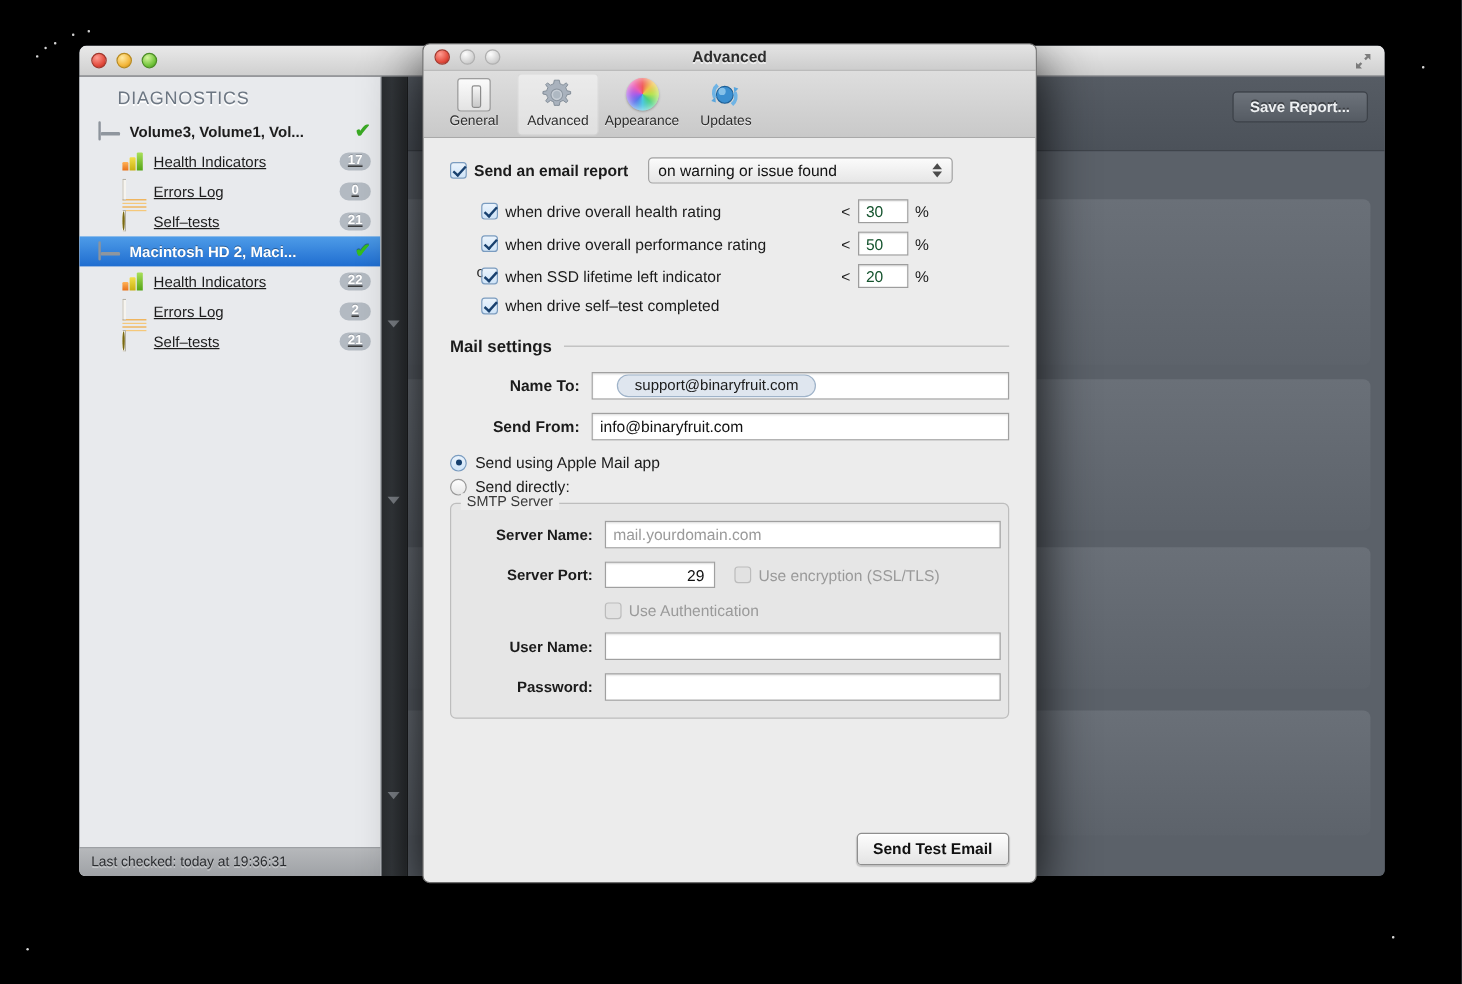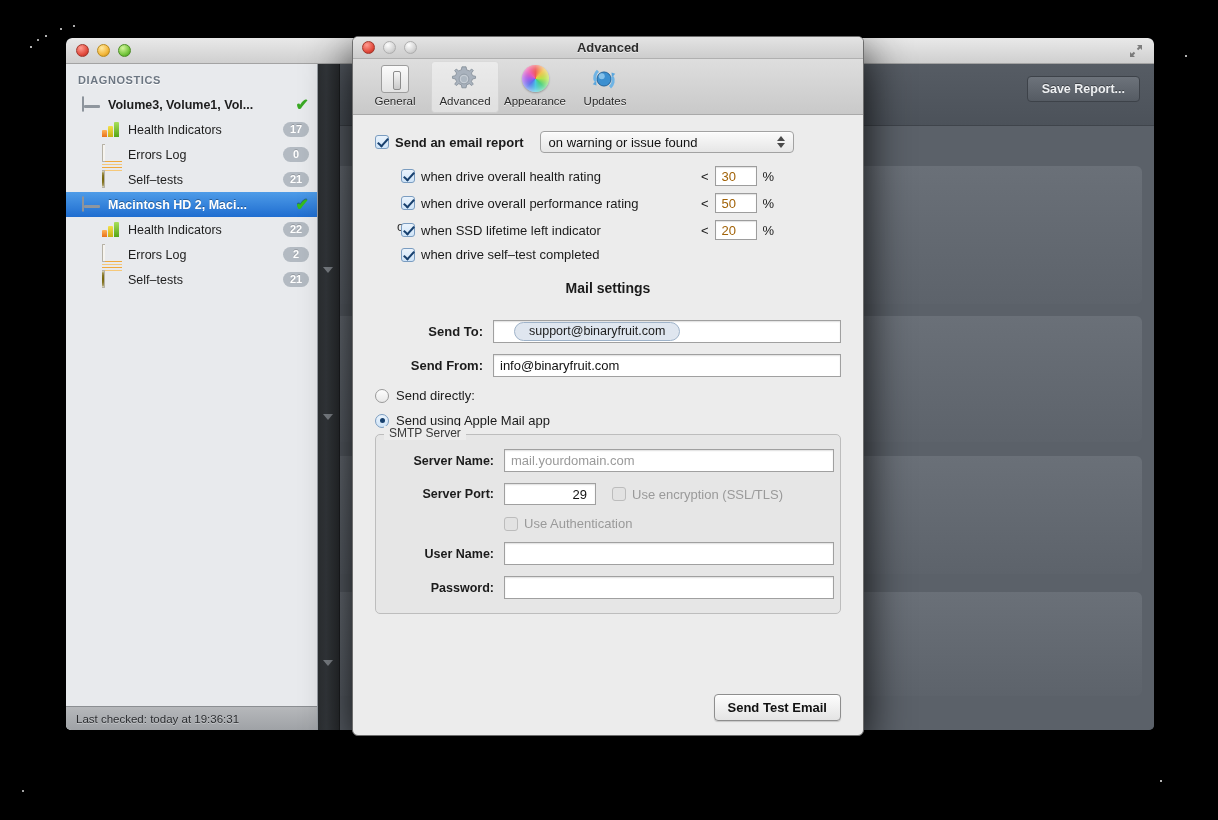--- a/index.html
+++ b/index.html
@@ -44,32 +44,33 @@
 
   
   .sidebar {
     width: 252px;
     background: #e8eaed;
     border-right: 1px solid #9aa0a6;
     display: flex; flex-direction: column;
     position: relative;
   }
   .sb-header {
-    font-size: 11px; font-weight: bold; letter-spacing: .6px;
+    font-size: 15px; font-weight: normal; letter-spacing: .6px;
     color: #6c7682; padding: 10px 0 6px 12px;
     text-shadow: 0 1px 0 #fff;
+    margin-left: 20px;
   }
   .sb-list { flex: 1; overflow: hidden; }
   .sb-row {
     display: flex; align-items: center;
     height: 25px; padding-right: 8px;
     font-size: 12.5px; color: #1d1d1d;
   }
   .sb-row.drive { padding-left: 16px; font-weight: bold; justify-content: flex-end; }
-  .sb-row.child { padding-left: 36px; }
+  .sb-row.child { padding-left: 36px; text-decoration: underline; }
   .sb-row.selected {
     background: linear-gradient(to bottom, #4e9ce8, #1f6dd0);
     color: #ffffff; text-shadow: 0 -1px 0 rgba(0,0,0,.35);
   }
   .sb-icon { width: 20px; height: 16px; margin-right: 6px; flex: 0 0 auto; position: relative; }
   .sb-label { flex: 1; white-space: nowrap; overflow: hidden; text-overflow: ellipsis; }
   .check-mark { color: #3aa924; font-size: 16px; font-weight: bold; line-height: 1; margin-left: 4px; }
   .sb-row.selected .check-mark { color: #34bd1d; }
   .badge {
     min-width: 26px; text-align: center;
@@ -234,28 +235,28 @@
   .stepper-arrows { display:flex; flex-direction:column; gap:2px; margin-right:4px; }
   .stepper-arrows .up { width:0;height:0;border-left:4px solid transparent;border-right:4px solid transparent;border-bottom:5px solid #4a4a4a; }
   .stepper-arrows .dn { width:0;height:0;border-left:4px solid transparent;border-right:4px solid transparent;border-top:5px solid #4a4a4a; }
 
   .opt-row { display:flex; align-items:center; margin-bottom: 7px; }
   .opt-row .cblbl { display:flex; align-items:center; width: 300px; }
   .lt { font-size: 13px; color: #1b1b1b; margin-right: 6px; }
   .num-field {
     width: 42px; height: 20px;
     background: #ffffff; border: 1px solid #9d9d9d;
-    font-size: 13px; color: #a16207;
+    font-size: 13px; color: #14532d;
     display: flex; align-items: center; padding-left: 6px;
     box-shadow: inset 0 1px 1px rgba(0,0,0,.12);
   }
   .pct { font-size: 13px; color: #1b1b1b; margin-left: 6px; }
   .or-label { position: absolute; left: 22px; font-size: 12.5px; color: #2b2b2b; }
 
-  .group-head { display:flex; align-items:center; gap:10px; margin: 18px 0 14px; flex-direction: column; }
+  .group-head { display:flex; align-items:center; gap:10px; margin: 18px 0 14px; }
   .group-head .gtitle { font-size: 14px; font-weight: bold; color: #1b1b1b; }
   .group-head .gline { flex: 1; height: 1px; background: #b9b9b9; }
 
   .field-row { display:flex; align-items:center; margin-bottom: 11px; }
   .field-label { width: 108px; text-align: right; margin-right: 10px; font-size: 13px; font-weight: bold; color: #1b1b1b; }
   .text-field {
     flex: 1; height: 23px;
     background: #ffffff; border: 1px solid #a0a0a0;
     display: flex; align-items: center; padding: 0 6px;
     font-size: 13px; color: #111;
@@ -555,38 +556,38 @@
         </div>
       </div>
     </div>
 
     <div class="group-head">
       <span class="gtitle">Mail settings</span>
       <span class="gline"></span>
     </div>
 
     <div class="field-row">
-      <div class="field-label">Send To:</div>
+      <div class="field-label">Name To:</div>
       <div class="text-field">
         <span class="chip">support@binaryfruit.com</span>
       </div>
     </div>
 
     <div class="field-row">
       <div class="field-label">Send From:</div>
       <div class="text-field">info@binaryfruit.com</div>
     </div>
 
+    <div class="radio-row" style="margin-top:10px;">
+      <div class="radio selected"></div>
+      <span class="lbl">Send using Apple Mail app</span>
+    </div>
     <div class="radio-row">
       <div class="radio"></div>
       <span class="lbl">Send directly:</span>
-    </div>
-    <div class="radio-row" style="margin-top:10px;">
-      <div class="radio selected"></div>
-      <span class="lbl">Send using Apple Mail app</span>
     </div>
 
     <div class="smtp-box">
       <div class="smtp-caption">SMTP Server</div>
 
       <div class="smtp-row">
         <div class="smtp-label">Server Name:</div>
         <div class="text-field placeholder">mail.yourdomain.com</div>
       </div>
 

